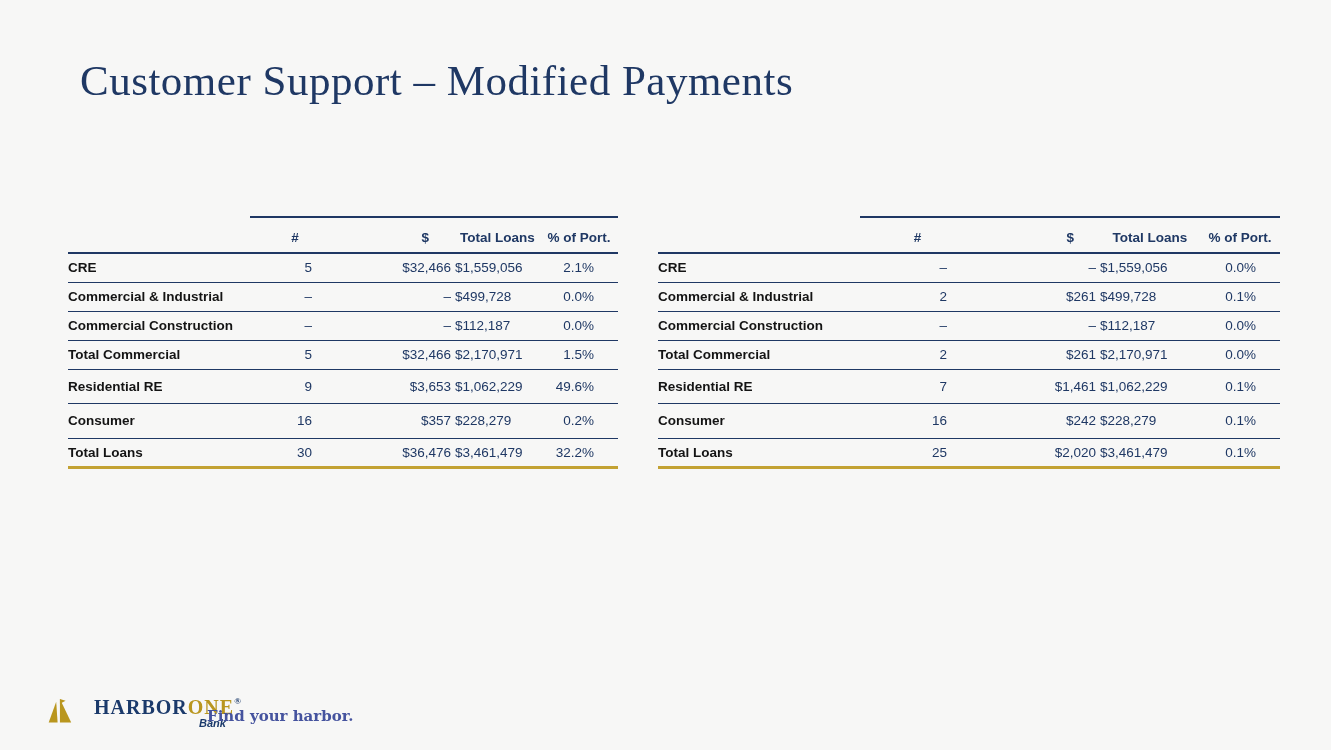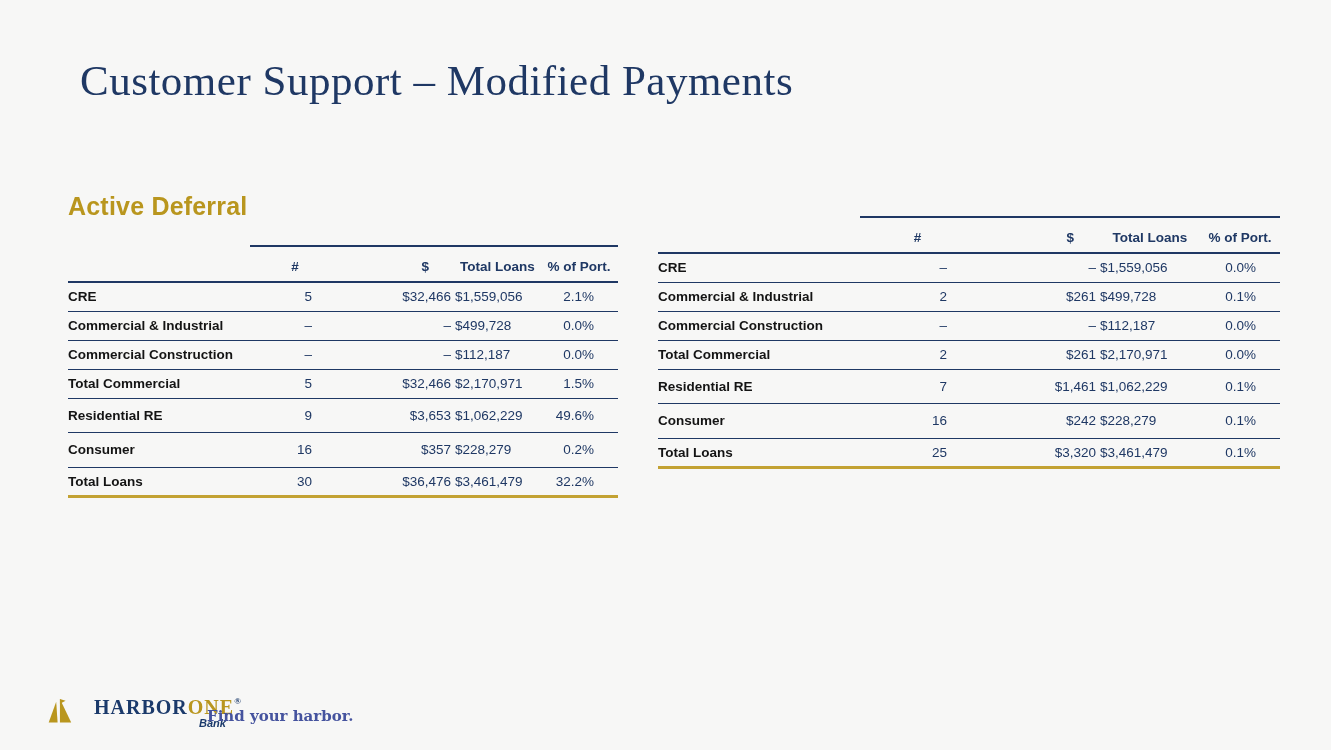--- a/index.html
+++ b/index.html
@@ -86,21 +86,20 @@
   }
 </style>
 </head>
 <body>
 
 <div class="slide">
 
   <h1 class="slide-title">Customer Support – Modified Payments</h1>
 
   <section class="deferral-section" id="table-active">
-    <h2 class="section-heading">Active Deferral</h2>
     <table>
         <colgroup>
           <col style="width: 182px;">
           <col style="width: 90px;">
           <col style="width: 115px;">
           <col style="width: 85px;">
           <col style="width: 78px;">
         </colgroup>
         <thead>
           <tr>
@@ -222,21 +221,21 @@
           <tr>
             <td class="label">Consumer</td>
             <td class="num">16</td>
             <td class="amount">$242</td>
             <td class="total">$228,279</td>
             <td class="pct">0.1%</td>
           </tr>
           <tr>
             <td class="label">Total Loans</td>
             <td class="num">25</td>
-            <td class="amount">$3,320</td>
+            <td class="amount">$2,020</td>
             <td class="total">$3,461,479</td>
             <td class="pct">0.1%</td>
           </tr>
         </tbody>
       </table>
   </section>
 
   <div class="logo">
     <span>
       <svg width="30" height="32" viewBox="0 0 32 34">

